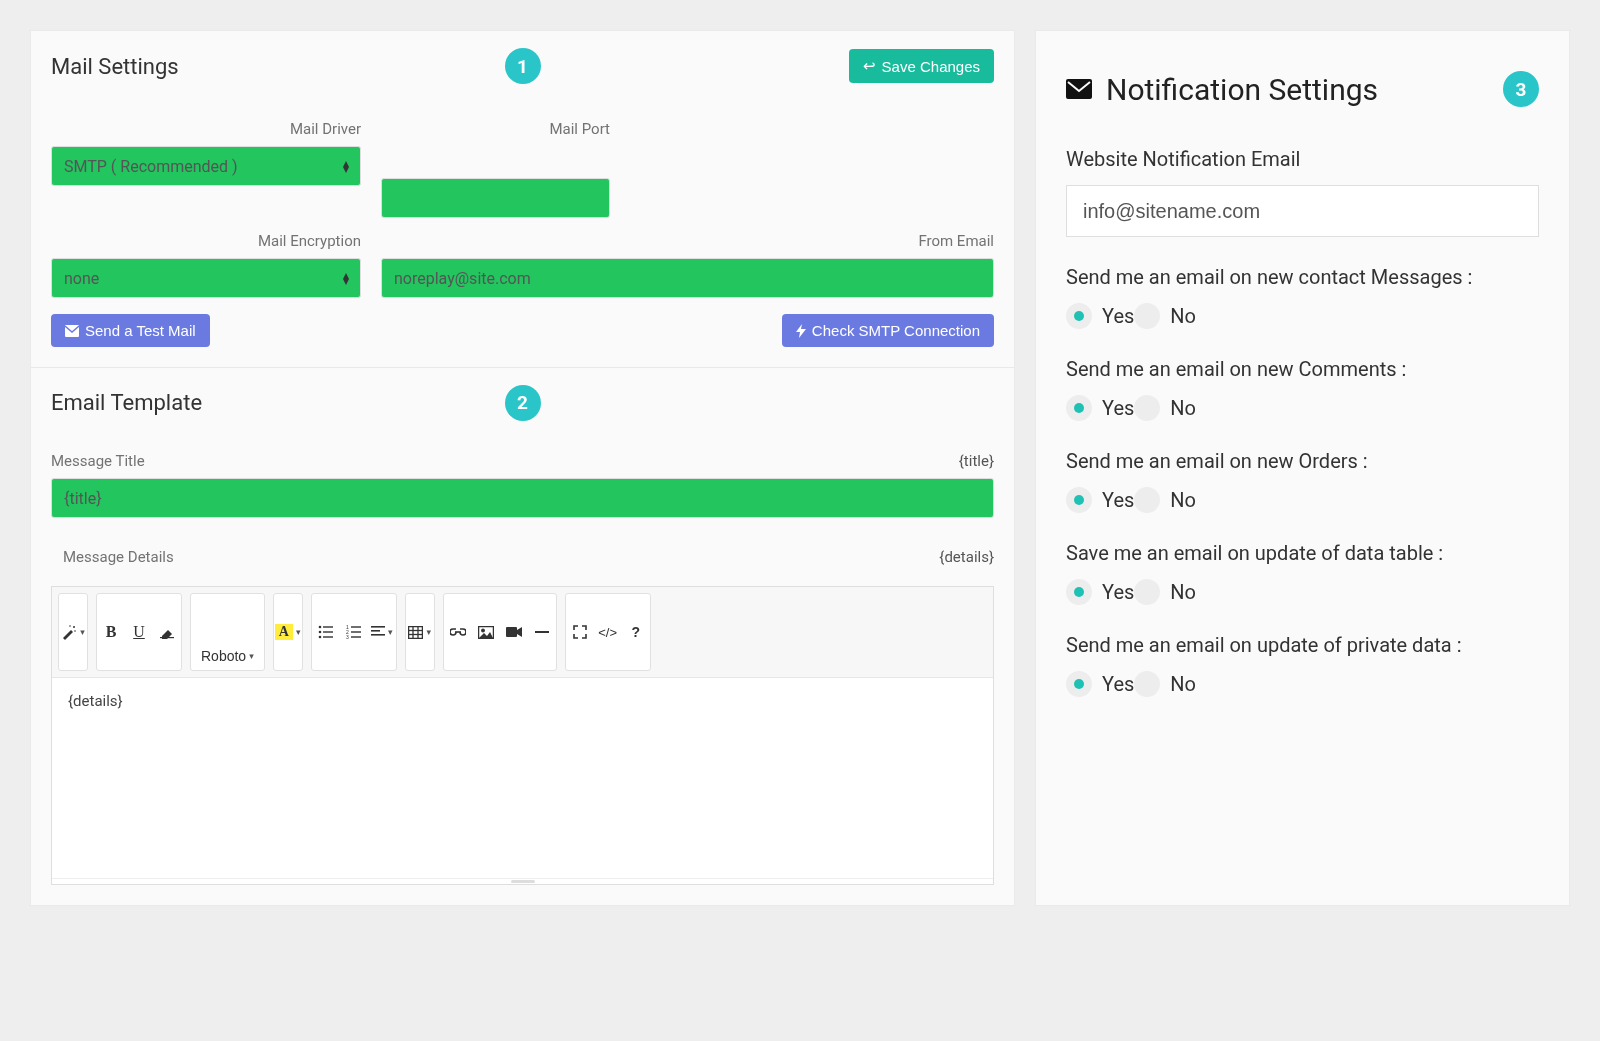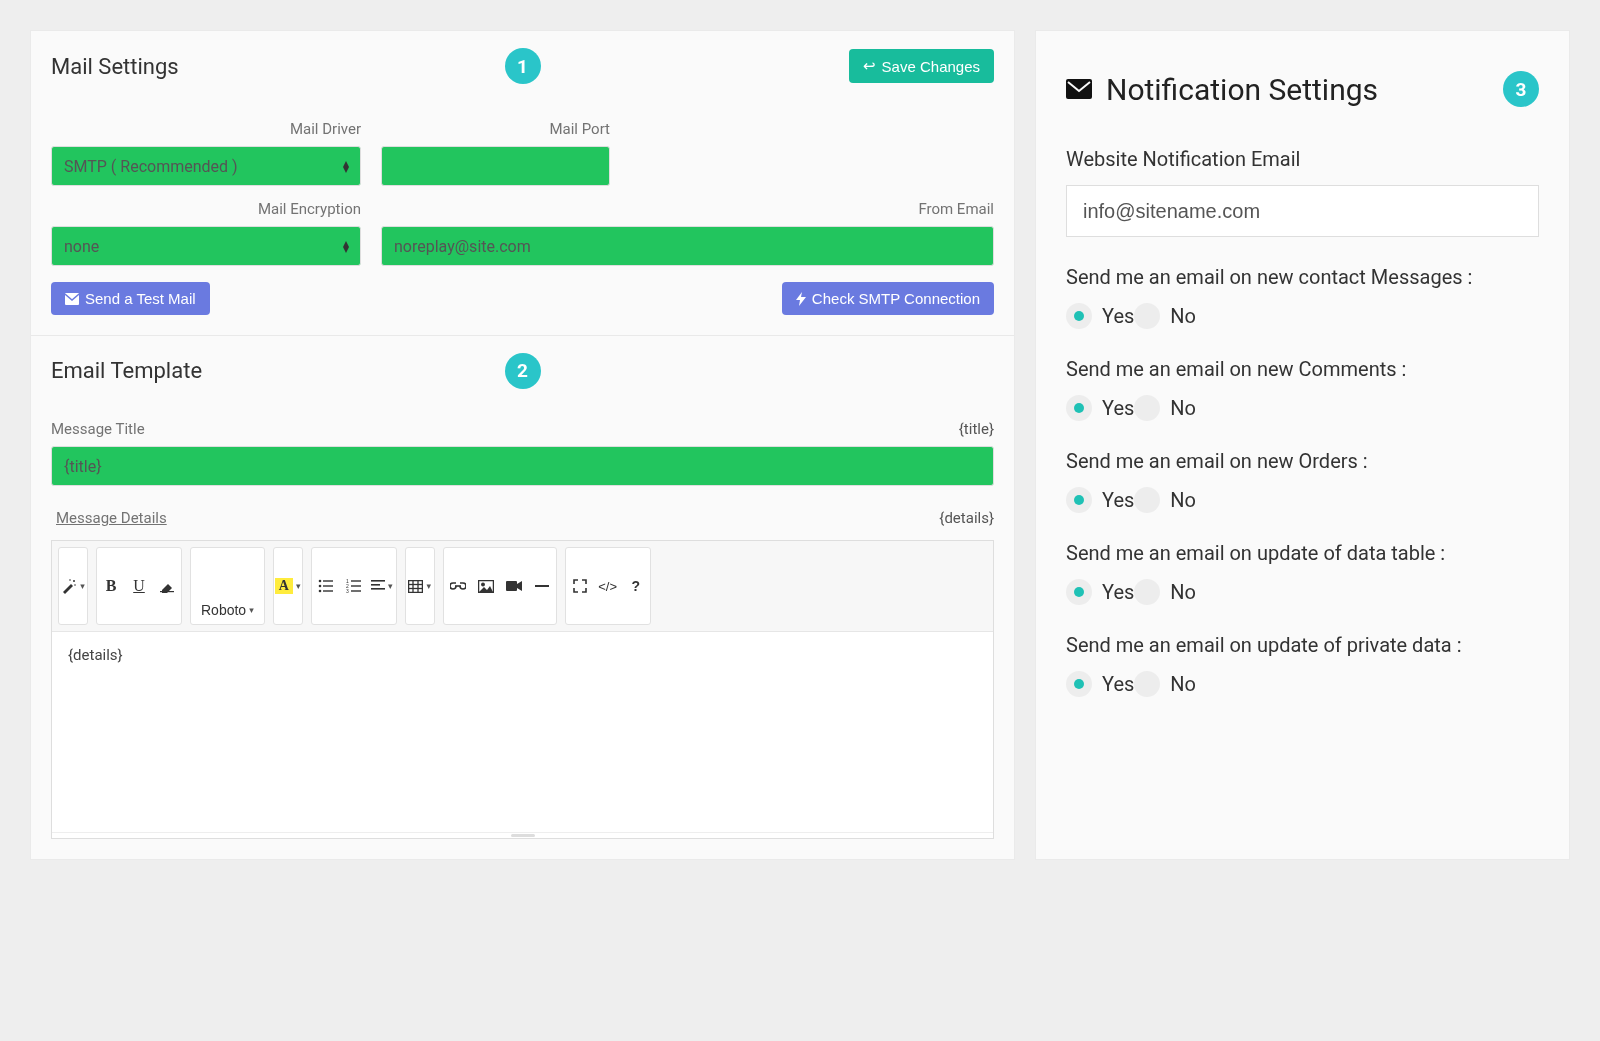--- a/index.html
+++ b/index.html
@@ -73,21 +73,21 @@
     display: flex;
     gap: 20px;
     margin-top: 14px;
   }
   .form-group {
     display: flex;
     flex-direction: column;
   }
   .fg-driver { flex: 0 0 310px; }
   .fg-host   { flex: 0 0 310px; }
-  .fg-port   { flex: 0 0 110px; }
+  .fg-port   { flex: 0 0 110px; gap: 32px; }
   .fg-user   { flex: 0 0 310px; }
   .fg-pass   { flex: 0 0 310px; }
   .fg-enc    { flex: 0 0 310px; }
   .fg-from   { flex: 1; }
   .form-label {
     font-size: 15px;
     color: #737373;
     margin-bottom: 8px;
     text-align: right;
   }
@@ -366,21 +366,21 @@
       </div>
 
       <div class="panel-body">
         <div class="label-row">
           <div class="form-label" style="margin:0;">Message Title</div>
           <div class="hint">{title}</div>
         </div>
         <input class="form-control full-input" value="{title}" style="">
 
         <div class="label-row" style="margin-top:18px;">
-          <div class="form-label" style="margin:5px;text-decoration:underline;">Message Details</div>
+          <div class="form-label" style="margin:12px;">Message Details</div>
           <div class="hint">{details}</div>
         </div>
 
         <div class="editor-box">
           <div class="editor-toolbar">
             <div class="tb-group">
               <button class="tb-btn">
                 <svg width="16" height="16" viewBox="0 0 16 16" fill="#333">
                     <path d="M2 14 L10 6 L12 8 L4 16 Z"></path>
                     <circle cx="13" cy="3" r="1"></circle>
@@ -562,21 +562,21 @@
               </div>
             <div class="radio-text">Yes</div>
           </div>
           <div class="radio-opt">
             <div class="radio-circle"></div>
             <div class="radio-text">No</div>
           </div>
         </div>
 
         
-        <div class="notif-question">Send me an email on update of data table :</div>
+        <div class="notif-question">Save me an email on update of data table :</div>
         <div class="radio-row">
           <div class="radio-opt selected">
             <div class="radio-circle">
                 <div class="radio-dot"></div>
               </div>
             <div class="radio-text">Yes</div>
           </div>
           <div class="radio-opt">
             <div class="radio-circle"></div>
             <div class="radio-text">No</div>

